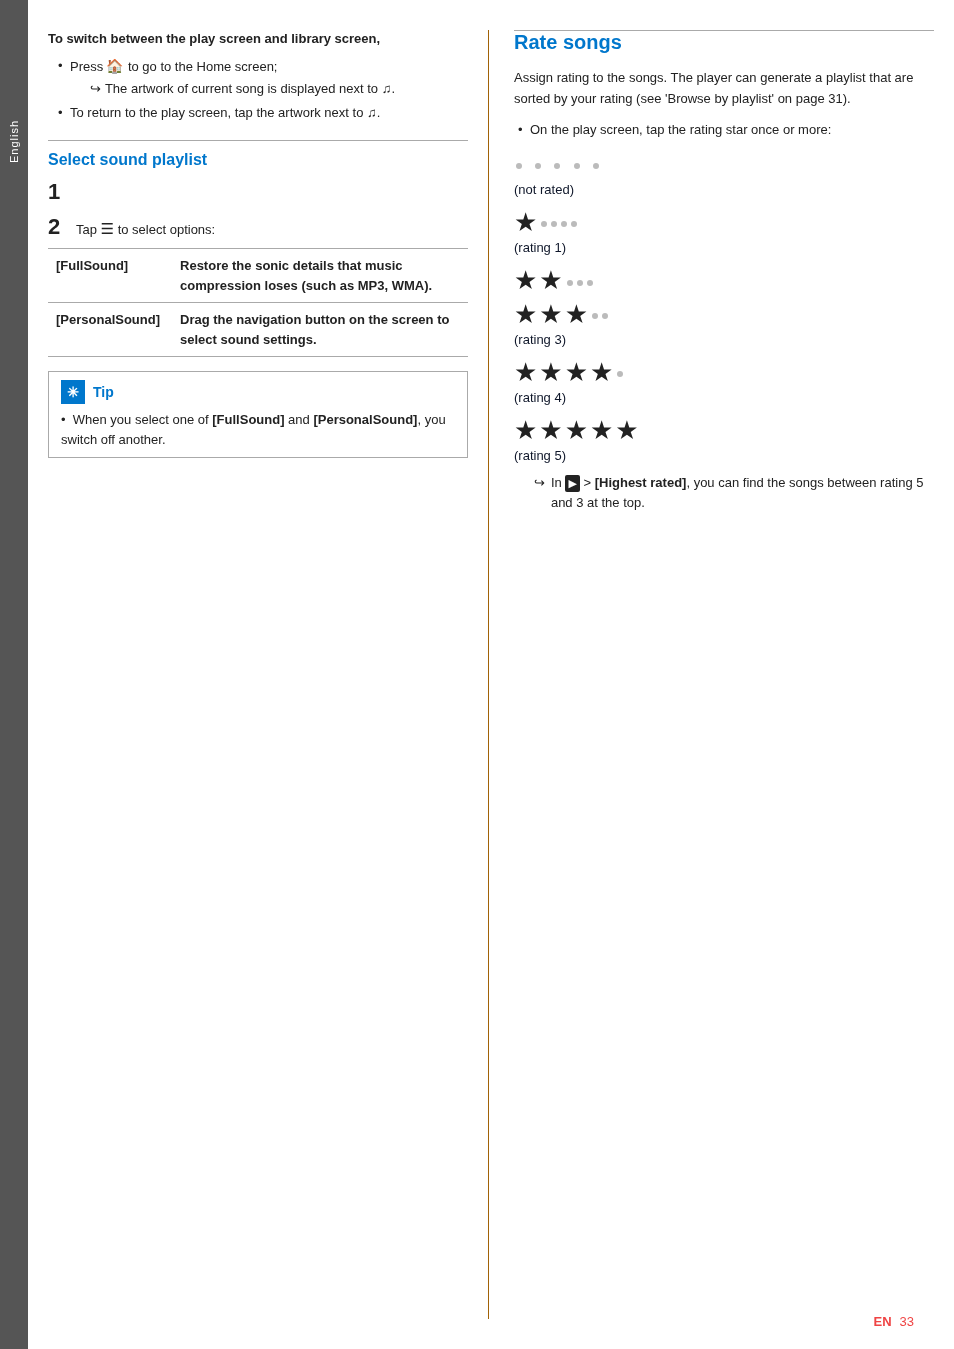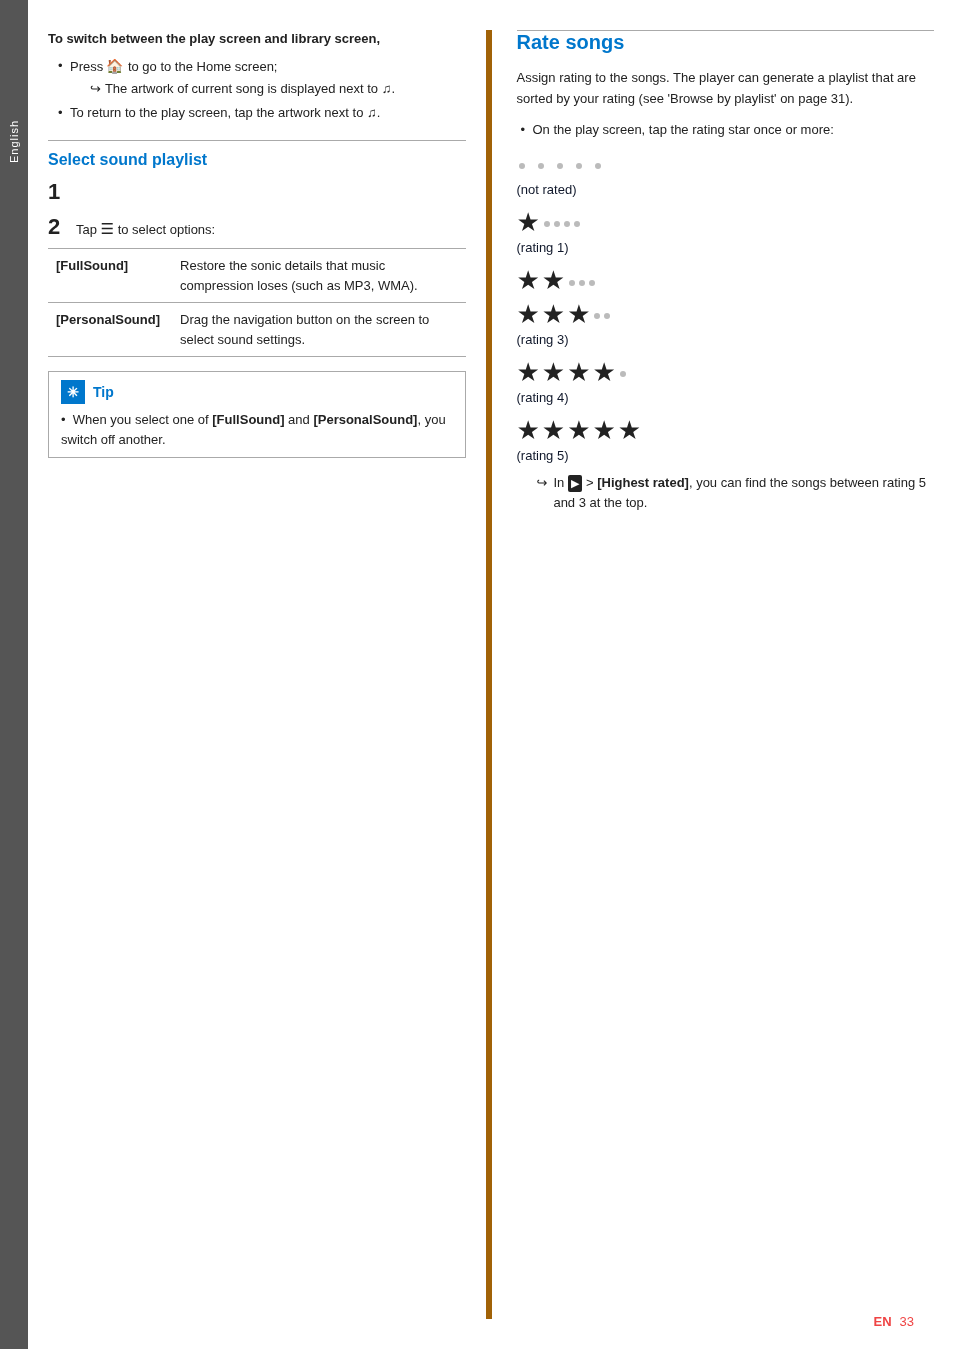--- a/index.html
+++ b/index.html
@@ -36,21 +36,21 @@
     }
     .content {
       flex: 1;
       display: flex;
       flex-direction: row;
       padding: 30px 20px 30px 20px;
     }
     .left-col {
       flex: 1;
       padding-right: 20px;
-      border-right: 6px solid #a16207;
+      border-right: 1px solid #a16207;
       margin-right: 20px;
     }
     .right-col {
       flex: 1;
       padding-left: 5px;
     }
 
     
     .intro-section {
       margin-bottom: 18px;
@@ -125,20 +125,21 @@
       border-collapse: collapse;
       border-top: 1.5px solid #aaa;
       margin-bottom: 14px;
     }
     .options-table td {
       padding: 7px 8px;
       vertical-align: top;
       border-bottom: 1.5px solid #aaa;
       font-size: 13px;
       line-height: 1.5;
+      font-weight: bold;
     }
     .options-table td:first-child {
       font-weight: bold;
       white-space: nowrap;
       padding-right: 12px;
     }
 
     .tip-box {
       border: 1.5px solid #aaa;
       padding: 8px 12px;

